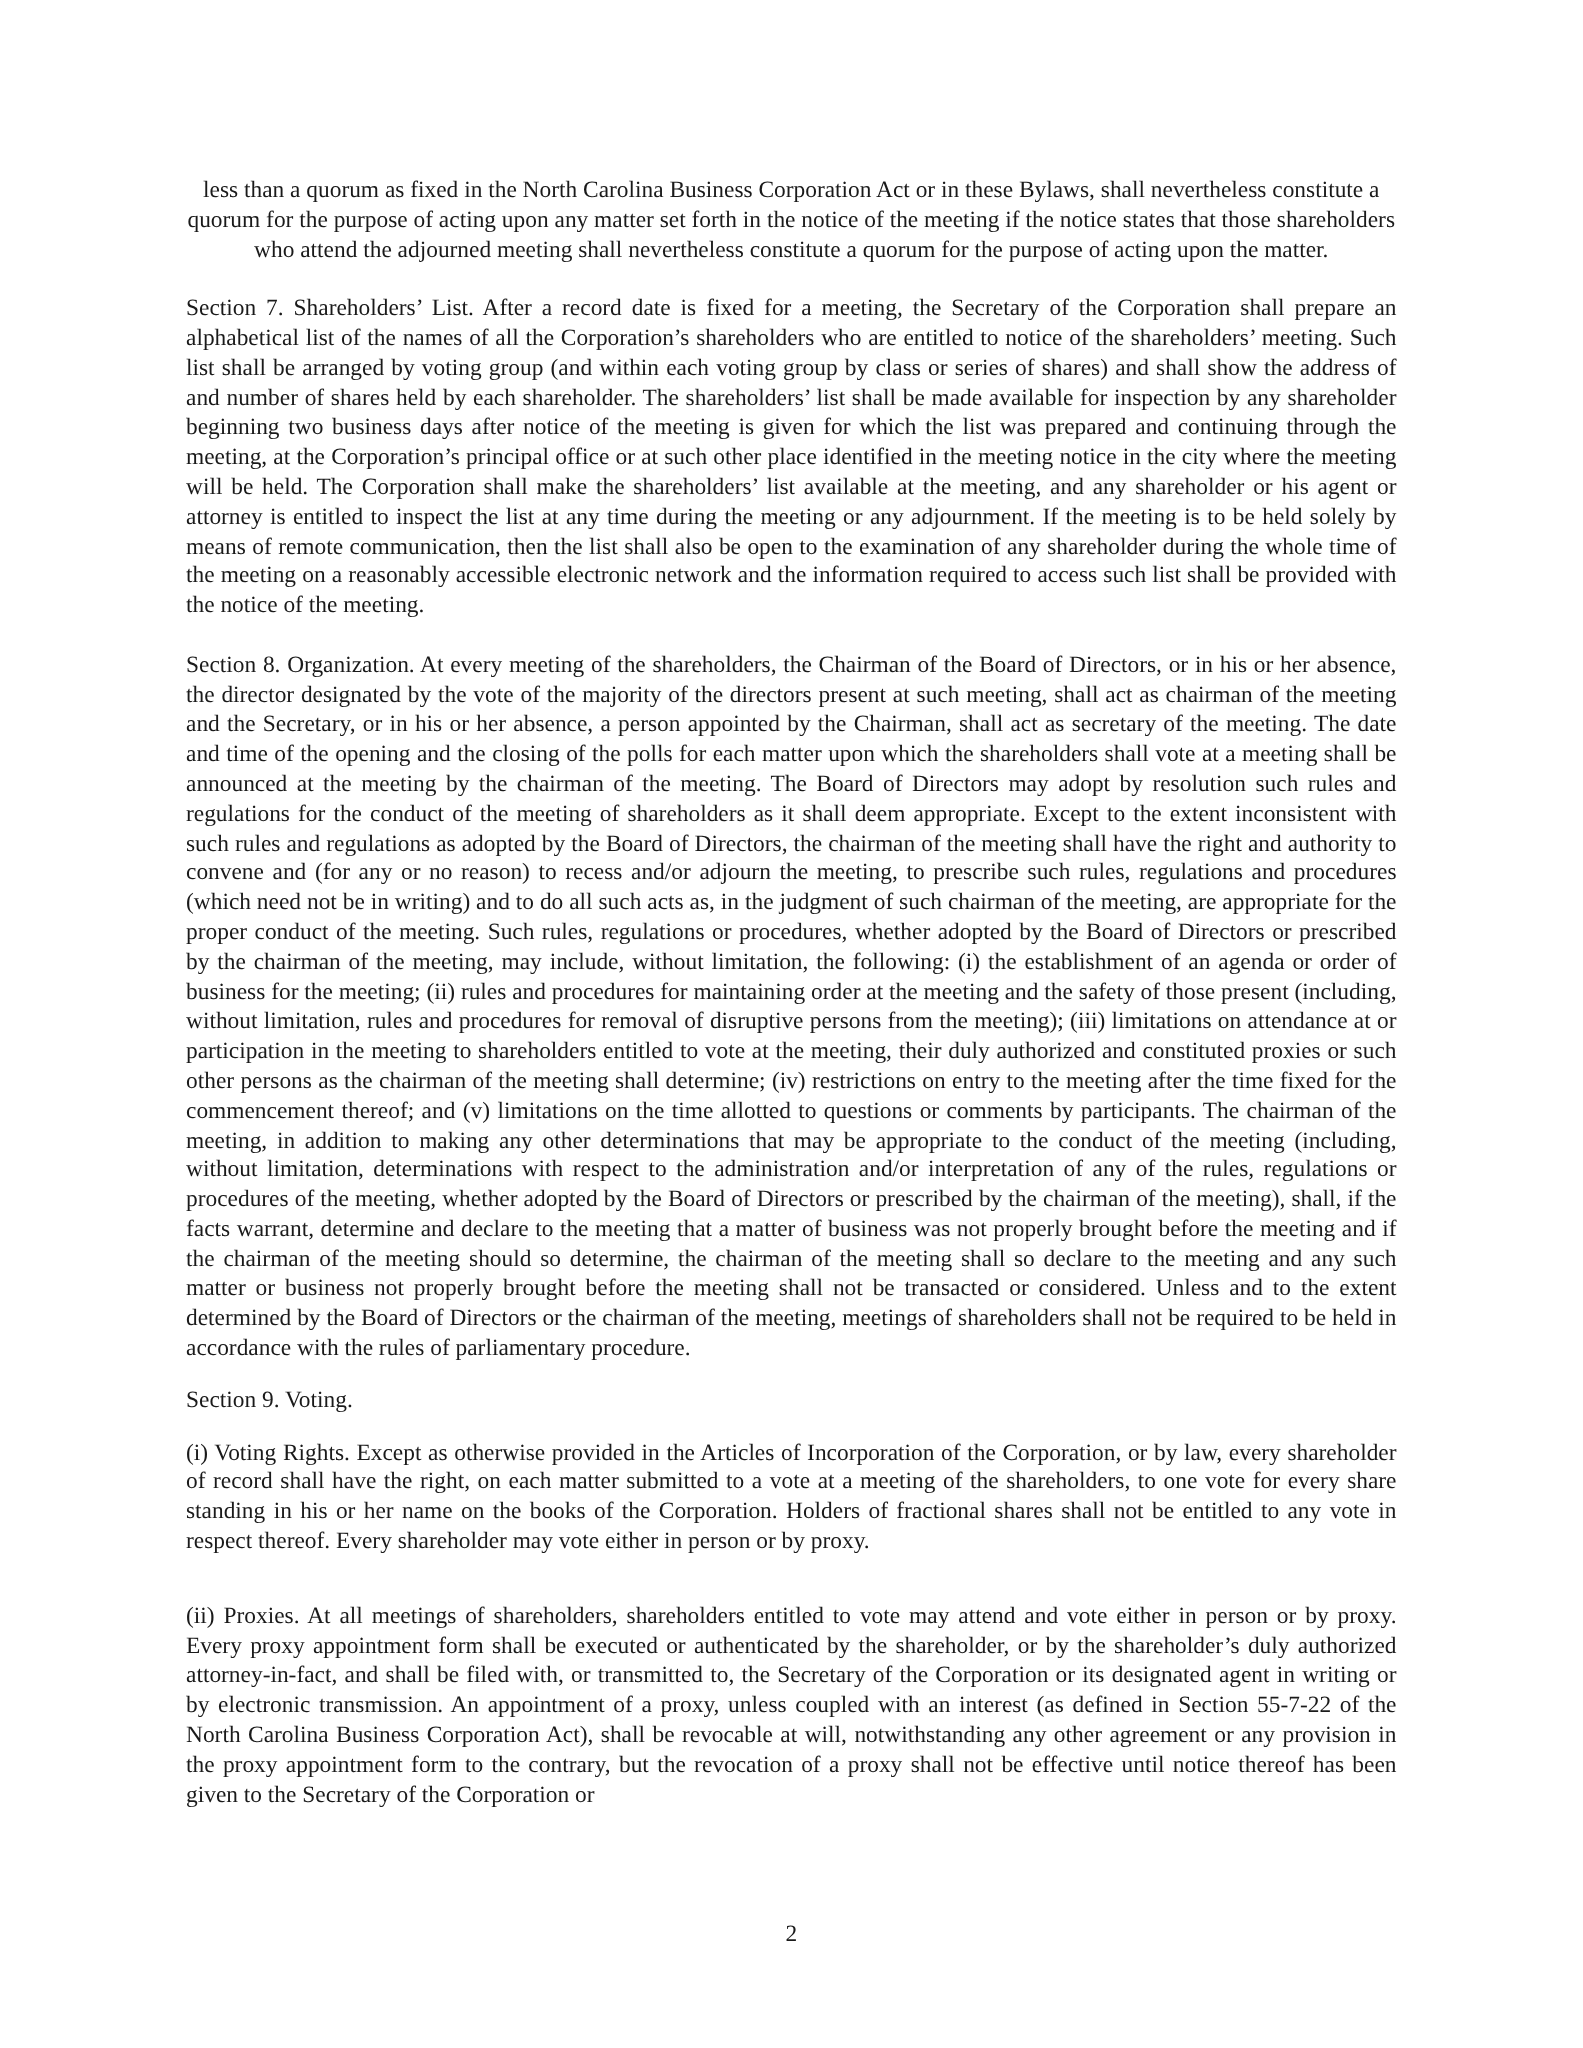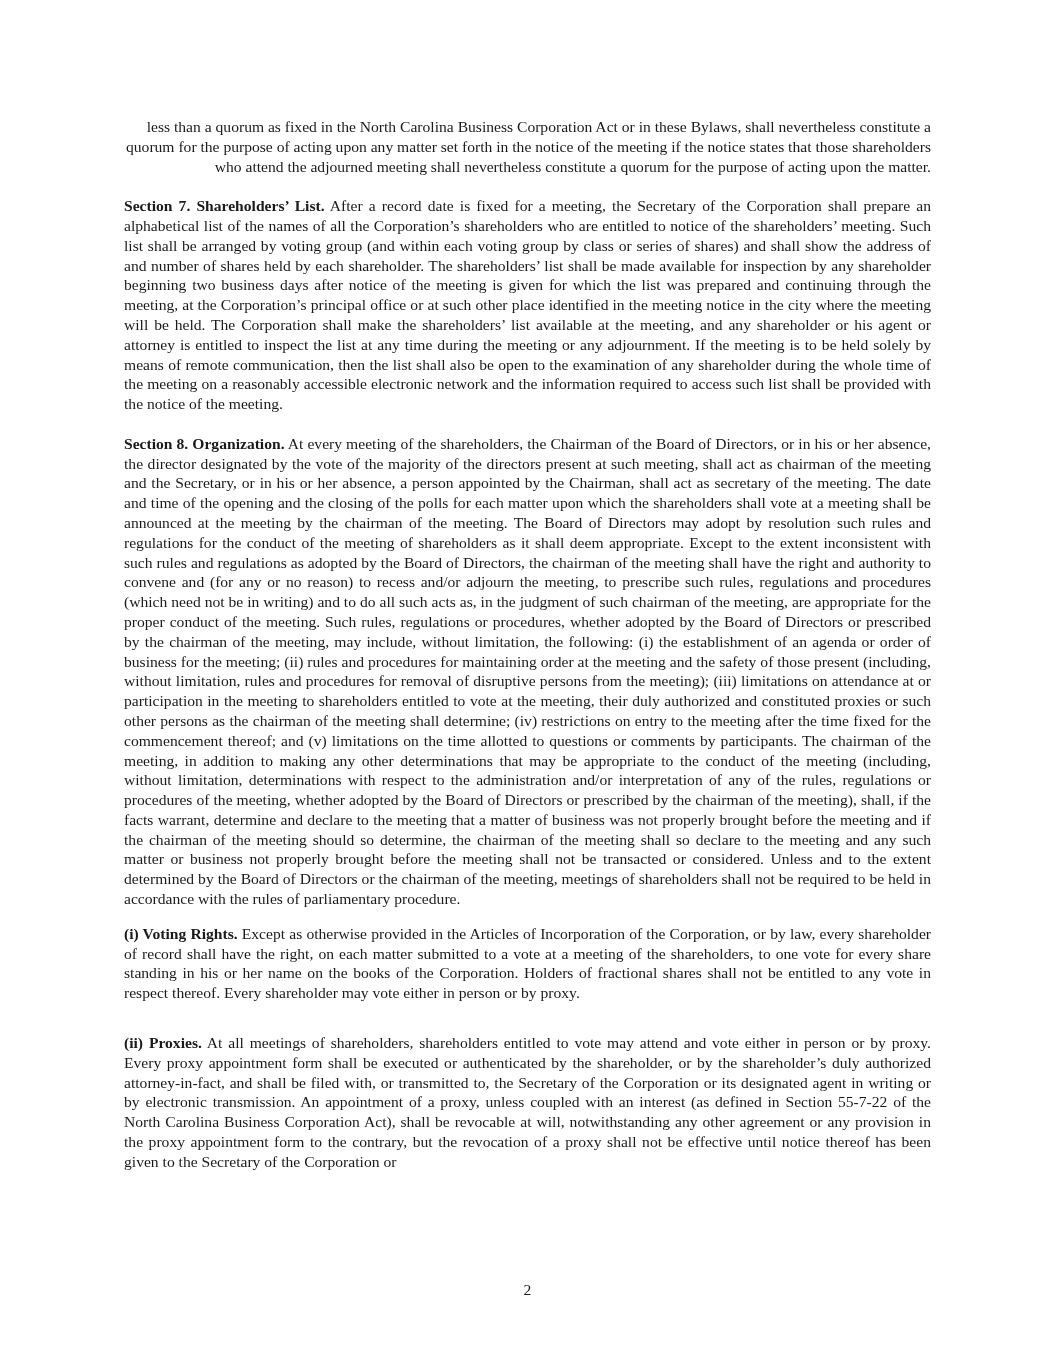--- a/index.html
+++ b/index.html
@@ -24,23 +24,23 @@
       line-height: 19.8px;
     }
     .para {
       margin: 0;
       text-align: justify;
     }
     .para.gap-lg { margin-top: 19.8px; }
     .para.gap-md { margin-top: 15px; }
     .para.gap-sm { margin-top: 30px; }
     .heading {
-      font-weight: bold;
+      font-weight: normal;
     }
-    .ragged { text-align: right; }
+    .ragged { text-align: center; }
     .page-number {
       position: absolute;
       left: 0;
       width: 1055px;
       top: 1280px;
       text-align: center;
       font-size: 15.6px;
       line-height: 19.8px;
       color: #1a1a1a;
     }
@@ -55,20 +55,23 @@
   </p>
 
   <p class="para ragged gap-lg" style="text-align:justify;">
     <span class="heading">Section 7.  Shareholders’ List.</span><span>  After a record date is fixed for a meeting, the Secretary of the Corporation shall prepare an alphabetical list of the names of all the Corporation’s shareholders who are entitled to notice of the shareholders’ meeting.  Such list shall be arranged by voting group (and within each voting group by class or series of shares) and shall show the address of and number of shares held by each shareholder.  The shareholders’ list shall be made available for inspection by any shareholder beginning two business days after notice of the meeting is given for which the list was prepared and continuing through the meeting, at the Corporation’s principal office or at such other place identified in the meeting notice in the city where the meeting will be held.  The Corporation shall make the shareholders’ list available at the meeting, and any shareholder or his agent or attorney is entitled to inspect the list at any time during the meeting or any adjournment.  If the meeting is to be held solely by means of remote communication, then the list shall also be open to the examination of any shareholder during the whole time of the meeting on a reasonably accessible electronic network and the information required to access such list shall be provided with the notice of the meeting.</span>
   </p>
 
   <p class="para gap-lg">
     <span class="heading">Section 8. Organization.</span><span> At every meeting of the shareholders, the Chairman of the Board of Directors, or in his or her absence, the director designated by the vote of the majority of the directors present at such meeting, shall act as chairman of the meeting and the Secretary, or in his or her absence, a person appointed by the Chairman, shall act as secretary of the meeting.  The date and time of the opening and the closing of the polls for each matter upon which the shareholders shall vote at a meeting shall be announced at the meeting by the chairman of the meeting.  The Board of Directors may adopt by resolution such rules and regulations for the conduct of the meeting of shareholders as it shall deem appropriate.  Except to the extent inconsistent with such rules and regulations as adopted by the Board of Directors, the chairman of the meeting shall have the right and authority to convene and (for any or no reason) to recess and/or adjourn the meeting, to prescribe such rules, regulations and procedures (which need not be in writing) and to do all such acts as, in the judgment of such chairman of the meeting, are appropriate for the proper conduct of the meeting.  Such rules, regulations or procedures, whether adopted by the Board of Directors or prescribed by the chairman of the meeting, may include, without limitation, the following: (i) the establishment of an agenda or order of business for the meeting; (ii) rules and procedures for maintaining order at the meeting and the safety of those present (including, without limitation, rules and procedures for removal of disruptive persons from the meeting); (iii) limitations on attendance at or participation in the meeting to shareholders entitled to vote at the meeting, their duly authorized and constituted proxies or such other persons as the chairman of the meeting shall determine; (iv) restrictions on entry to the meeting after the time fixed for the commencement thereof; and (v) limitations on the time allotted to questions or comments by participants. The chairman of the meeting, in addition to making any other determinations that may be appropriate to the conduct of the meeting (including, without limitation, determinations with respect to the administration and/or interpretation of any of the rules, regulations or procedures of the meeting, whether adopted by the Board of Directors or prescribed by the chairman of the meeting), shall, if the facts warrant, determine and declare to the meeting that a matter of business was not properly brought before the meeting and if the chairman of the meeting should so determine, the chairman of the meeting shall so declare to the meeting and any such matter or business not properly brought before the meeting shall not be transacted or considered. Unless and to the extent determined by the Board of Directors or the chairman of the meeting, meetings of shareholders shall not be required to be held in accordance with the rules of parliamentary procedure.</span>
   </p>
 
+  <p class="para gap-md">
+    <span class="heading">Section 9. Voting.</span>
+  </p>
 
   <p class="para gap-md">
     <span class="heading">(i)  Voting Rights.</span><span> Except as otherwise provided in the Articles of Incorporation of the Corporation, or by law, every shareholder of record shall have the right, on each matter submitted to a vote at a meeting of the shareholders, to one vote for every share standing in his or her name on the books of the Corporation. Holders of fractional shares shall not be entitled to any vote in respect thereof. Every shareholder may vote either in person or by proxy.</span>
   </p>
 
   <p class="para gap-sm">
     <span class="heading">(ii) Proxies.</span><span> At all meetings of shareholders, shareholders entitled to vote may attend and vote either in person or by proxy. Every proxy appointment form shall be executed or authenticated by the shareholder, or by the shareholder’s duly authorized attorney-in-fact, and shall be filed with, or transmitted to, the Secretary of the Corporation or its designated agent in writing or by electronic transmission. An appointment of a proxy, unless coupled with an  interest (as defined in Section 55-7-22 of the North Carolina Business Corporation Act), shall be revocable at will, notwithstanding any other agreement or any provision in the proxy appointment form to the contrary, but the revocation of a proxy shall not be effective until notice thereof has been given to the Secretary of the Corporation or</span>
   </p>
 
 </div>

